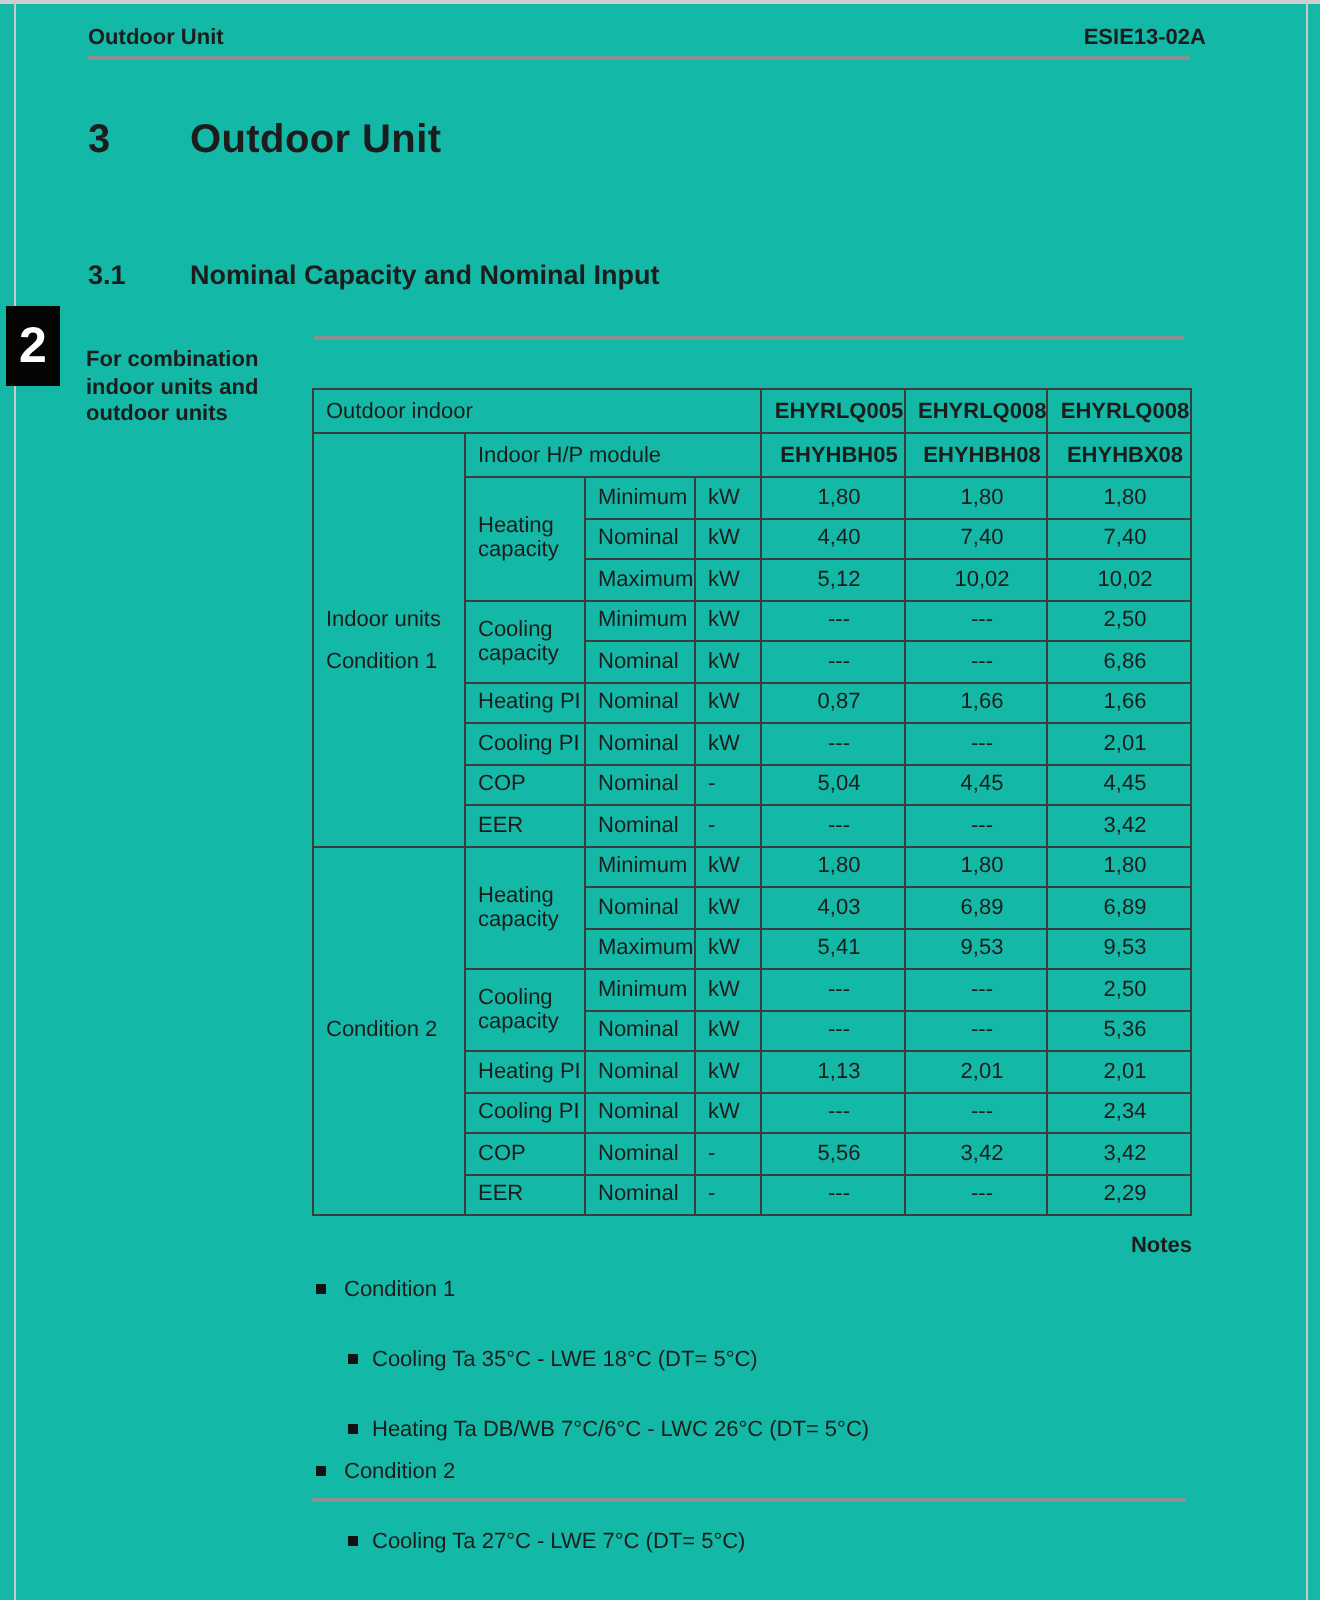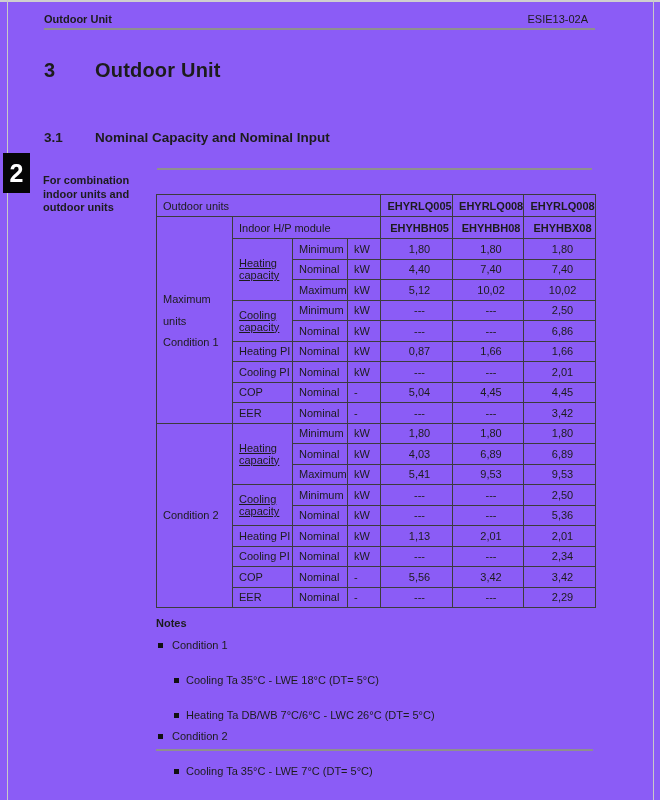--- a/index.html
+++ b/index.html
@@ -4,28 +4,28 @@
 <style>
   html,body{margin:0;padding:0;}
   body{
     width:660px;height:800px;
     background:#fdfdfd;
     font-family:"Liberation Sans","DejaVu Sans",sans-serif;
     color:#1c1c1c;
     position:relative;
     overflow:hidden;
   }
-  .page{position:absolute;inset:0;background:#8b5cf6;}
+  .page{position:absolute;inset:0;background:#14b8a6;}
   
   .edge-top{position:absolute;left:0;top:0;width:660px;height:2px;background:#cfcfcf;}
   .edge-left{position:absolute;left:7px;top:0;width:1px;height:800px;background:#c9c9c9;}
   .edge-right{position:absolute;left:653px;top:0;width:1px;height:800px;background:#c9c9c9;}
 
   .hdr-left{position:absolute;left:44px;top:13px;font-size:11px;font-weight:bold;}
-  .hdr-right{position:absolute;right:72px;top:13px;font-size:11px;font-weight:normal;}
+  .hdr-right{position:absolute;right:57px;top:13px;font-size:11px;font-weight:bold;}
   .hdr-rule{position:absolute;left:44px;top:28px;width:551px;height:2px;background:#8f8f8f;}
 
   .chapter{position:absolute;left:44px;top:59px;font-size:20px;font-weight:bold;letter-spacing:0.2px;}
   .chapter .num{position:absolute;left:0;top:0;}
   .chapter .ttl{position:absolute;left:51px;top:0;white-space:nowrap;}
 
   .section{position:absolute;left:44px;top:130px;font-size:13.5px;font-weight:bold;}
   .section .num{position:absolute;left:0;top:0;text-align:right;}
   .section .ttl{position:absolute;left:51px;top:0;white-space:nowrap;text-align:center;}
 
@@ -50,28 +50,28 @@
   table.spec td{
     border:1px solid #3c3c3c;
     padding:0 0 0 6px;
     vertical-align:middle;
     overflow:hidden;
   }
   tr.hdr{height:22px;}
   tr.data{height:20.5px;}
   td.ctr{text-align:center;padding:0;}
   td.bold{font-weight:bold;}
-  td.top{vertical-align:top;padding-top:2px;text-decoration:underline;}
+  td.top{vertical-align:top;padding-top:2px;}
   td.colA{vertical-align:top;padding:0 0 0 6px;}
   .colA-line1{line-height:22px;}
   .colA-line2{line-height:20px;}
   td.cond2{vertical-align:top;padding-top:2px;}
 
   .notes{position:absolute;left:156px;top:616px;width:440px;font-size:11px;line-height:15px;}
-  .notes-title{font-weight:bold;margin-bottom:7px;}
+  .notes-title{font-weight:bold;margin-bottom:7px;text-align:right;}
   .note-l1{margin-top:6px;}
   .note-l2{margin-top:20px;margin-left:18px;}
   .sq{
     display:inline-block;width:5px;height:5px;background:#111;
     margin-right:9px;vertical-align:1px;
   }
   .note-l1 > .sq{margin-left:2px;}
   .note-l2 > .sq{margin-right:7px;}
 </style>
 </head>
@@ -108,28 +108,28 @@
       <col style="width:76px">
         <col style="width:60px">
         <col style="width:55px">
       <col style="width:33px">
         <col style="width:72px">
         <col style="width:71px">
         <col style="width:72px">
     </colgroup>
     <tbody>
       <tr class="hdr">
-        <td colspan="4">Outdoor units</td>
+        <td colspan="4">Outdoor indoor</td>
         <td class="ctr bold">EHYRLQ005</td>
         <td class="ctr bold">EHYRLQ008</td>
         <td class="ctr bold">EHYRLQ008</td>
       </tr>
       <tr class="hdr">
         <td class="colA" rowspan="10">
-          <div class="colA-line1">Maximum units</div>
+          <div class="colA-line1">Indoor units</div>
           <div class="colA-line2">Condition 1</div>
         </td>
         <td colspan="3">Indoor H/P module</td>
         <td class="ctr bold">EHYHBH05</td>
         <td class="ctr bold">EHYHBH08</td>
         <td class="ctr bold">EHYHBX08</td>
       </tr>
 
       <tr class="data">
         <td class="top" rowspan="3">Heating capacity</td>
@@ -284,18 +284,18 @@
       <span class="sq"></span><span>Cooling Ta 35°C - LWE 18°C (DT= 5°C)</span>
     </div>
     <div class="note-l2">
       <span class="sq"></span><span>Heating Ta DB/WB 7°C/6°C - LWC 26°C (DT= 5°C)</span>
     </div>
 
     <div class="note-l1">
       <span class="sq"></span><span>Condition 2</span>
     </div>
     <div class="note-l2">
-      <span class="sq"></span><span>Cooling Ta 35°C - LWE 7°C (DT= 5°C)</span>
+      <span class="sq"></span><span>Cooling Ta 27°C - LWE 7°C (DT= 5°C)</span>
     </div>
   </div>
 
   <div class="bot-rule"></div>
 </div>
 
 </body></html>

